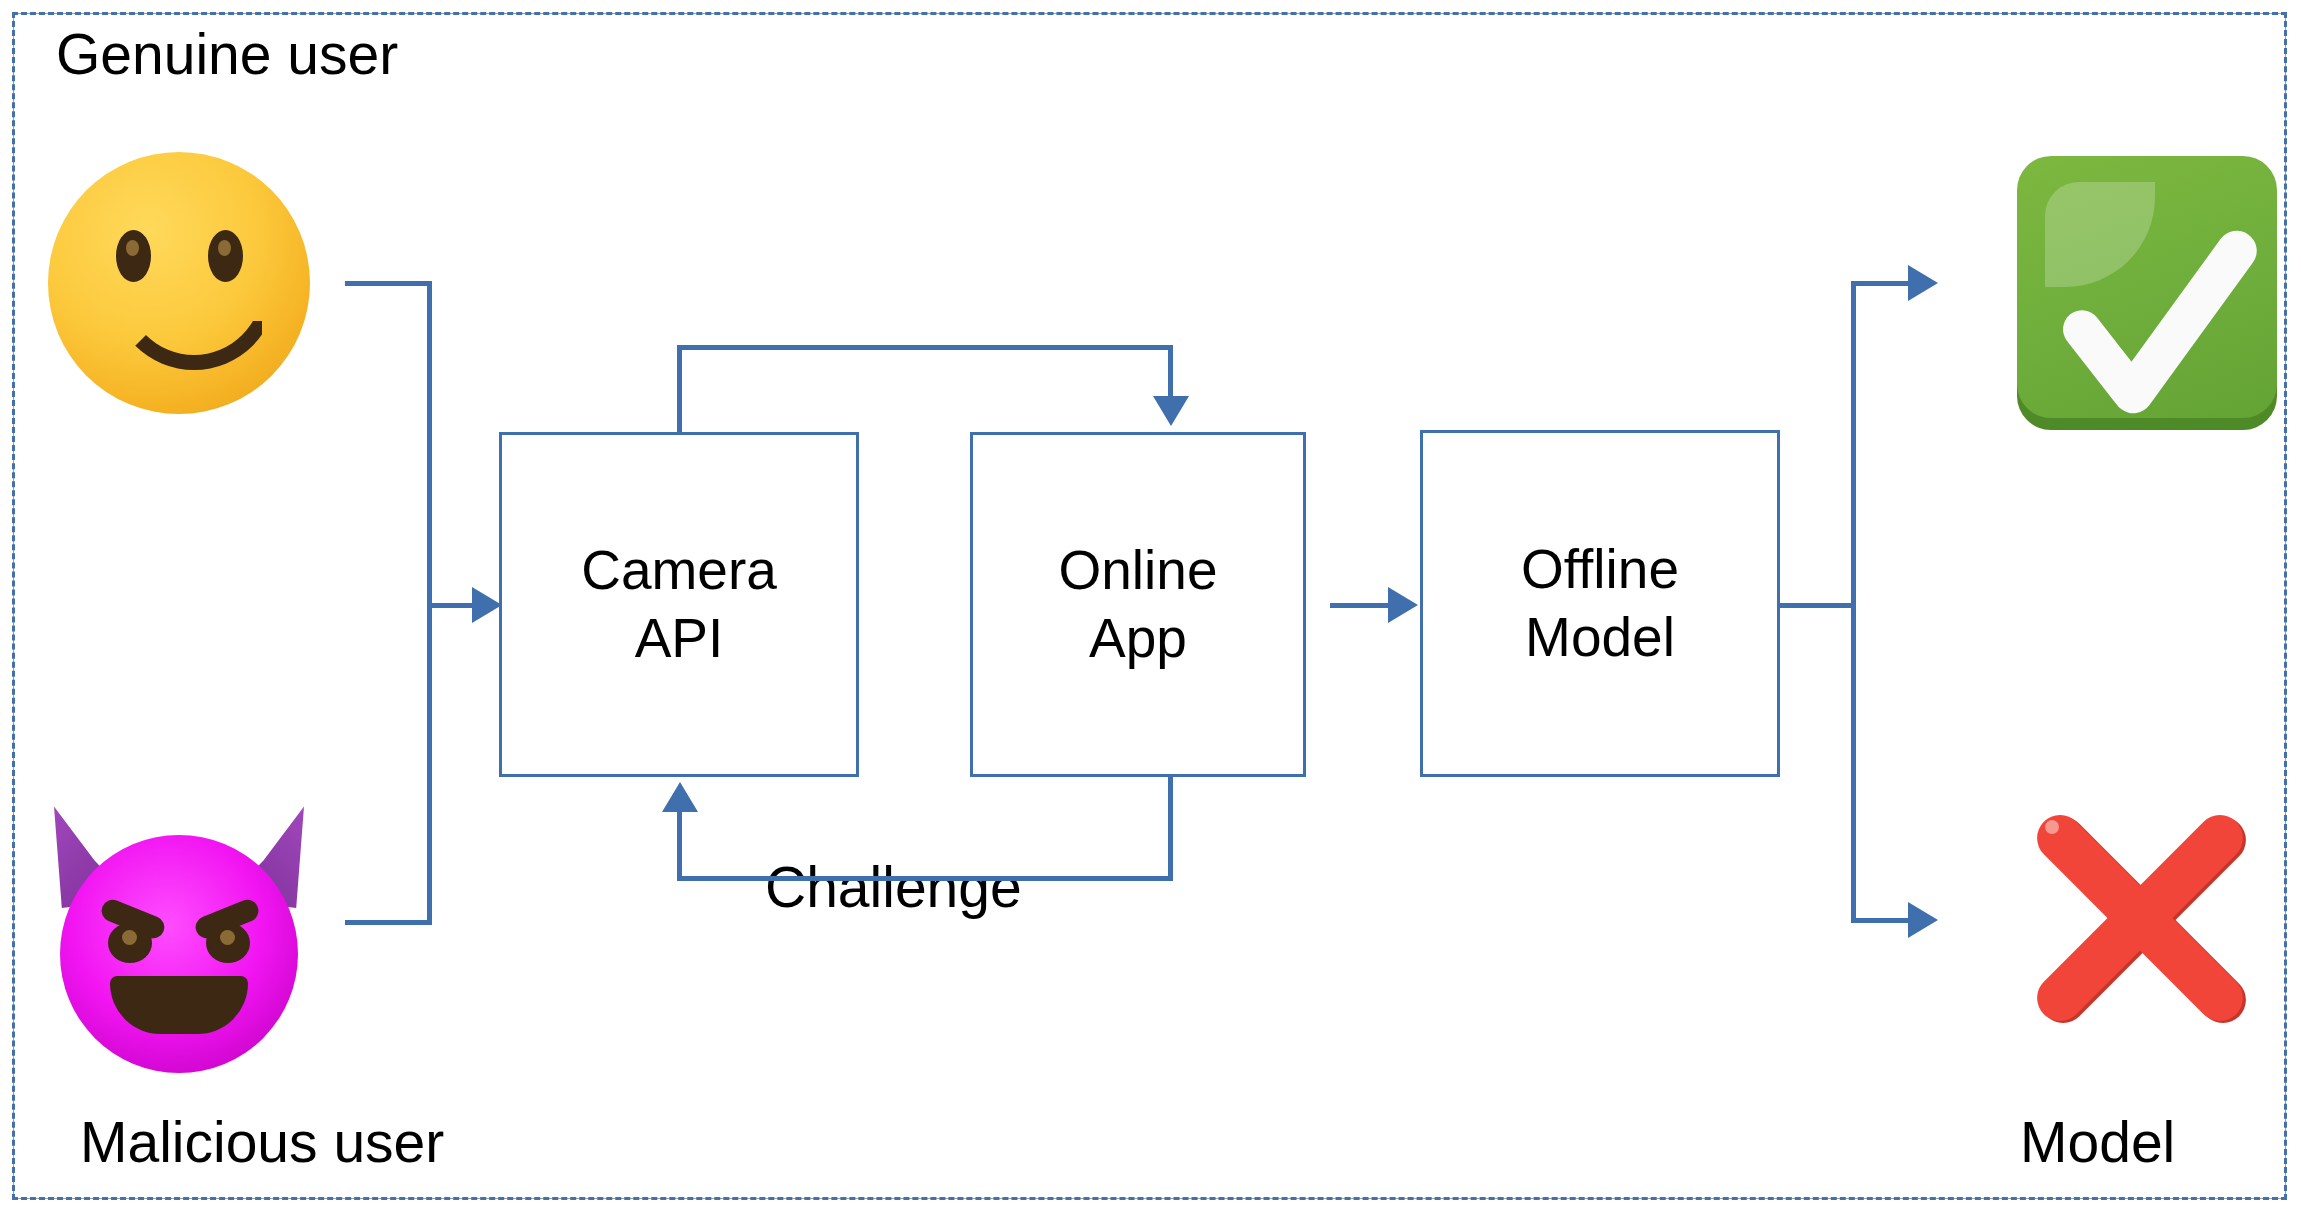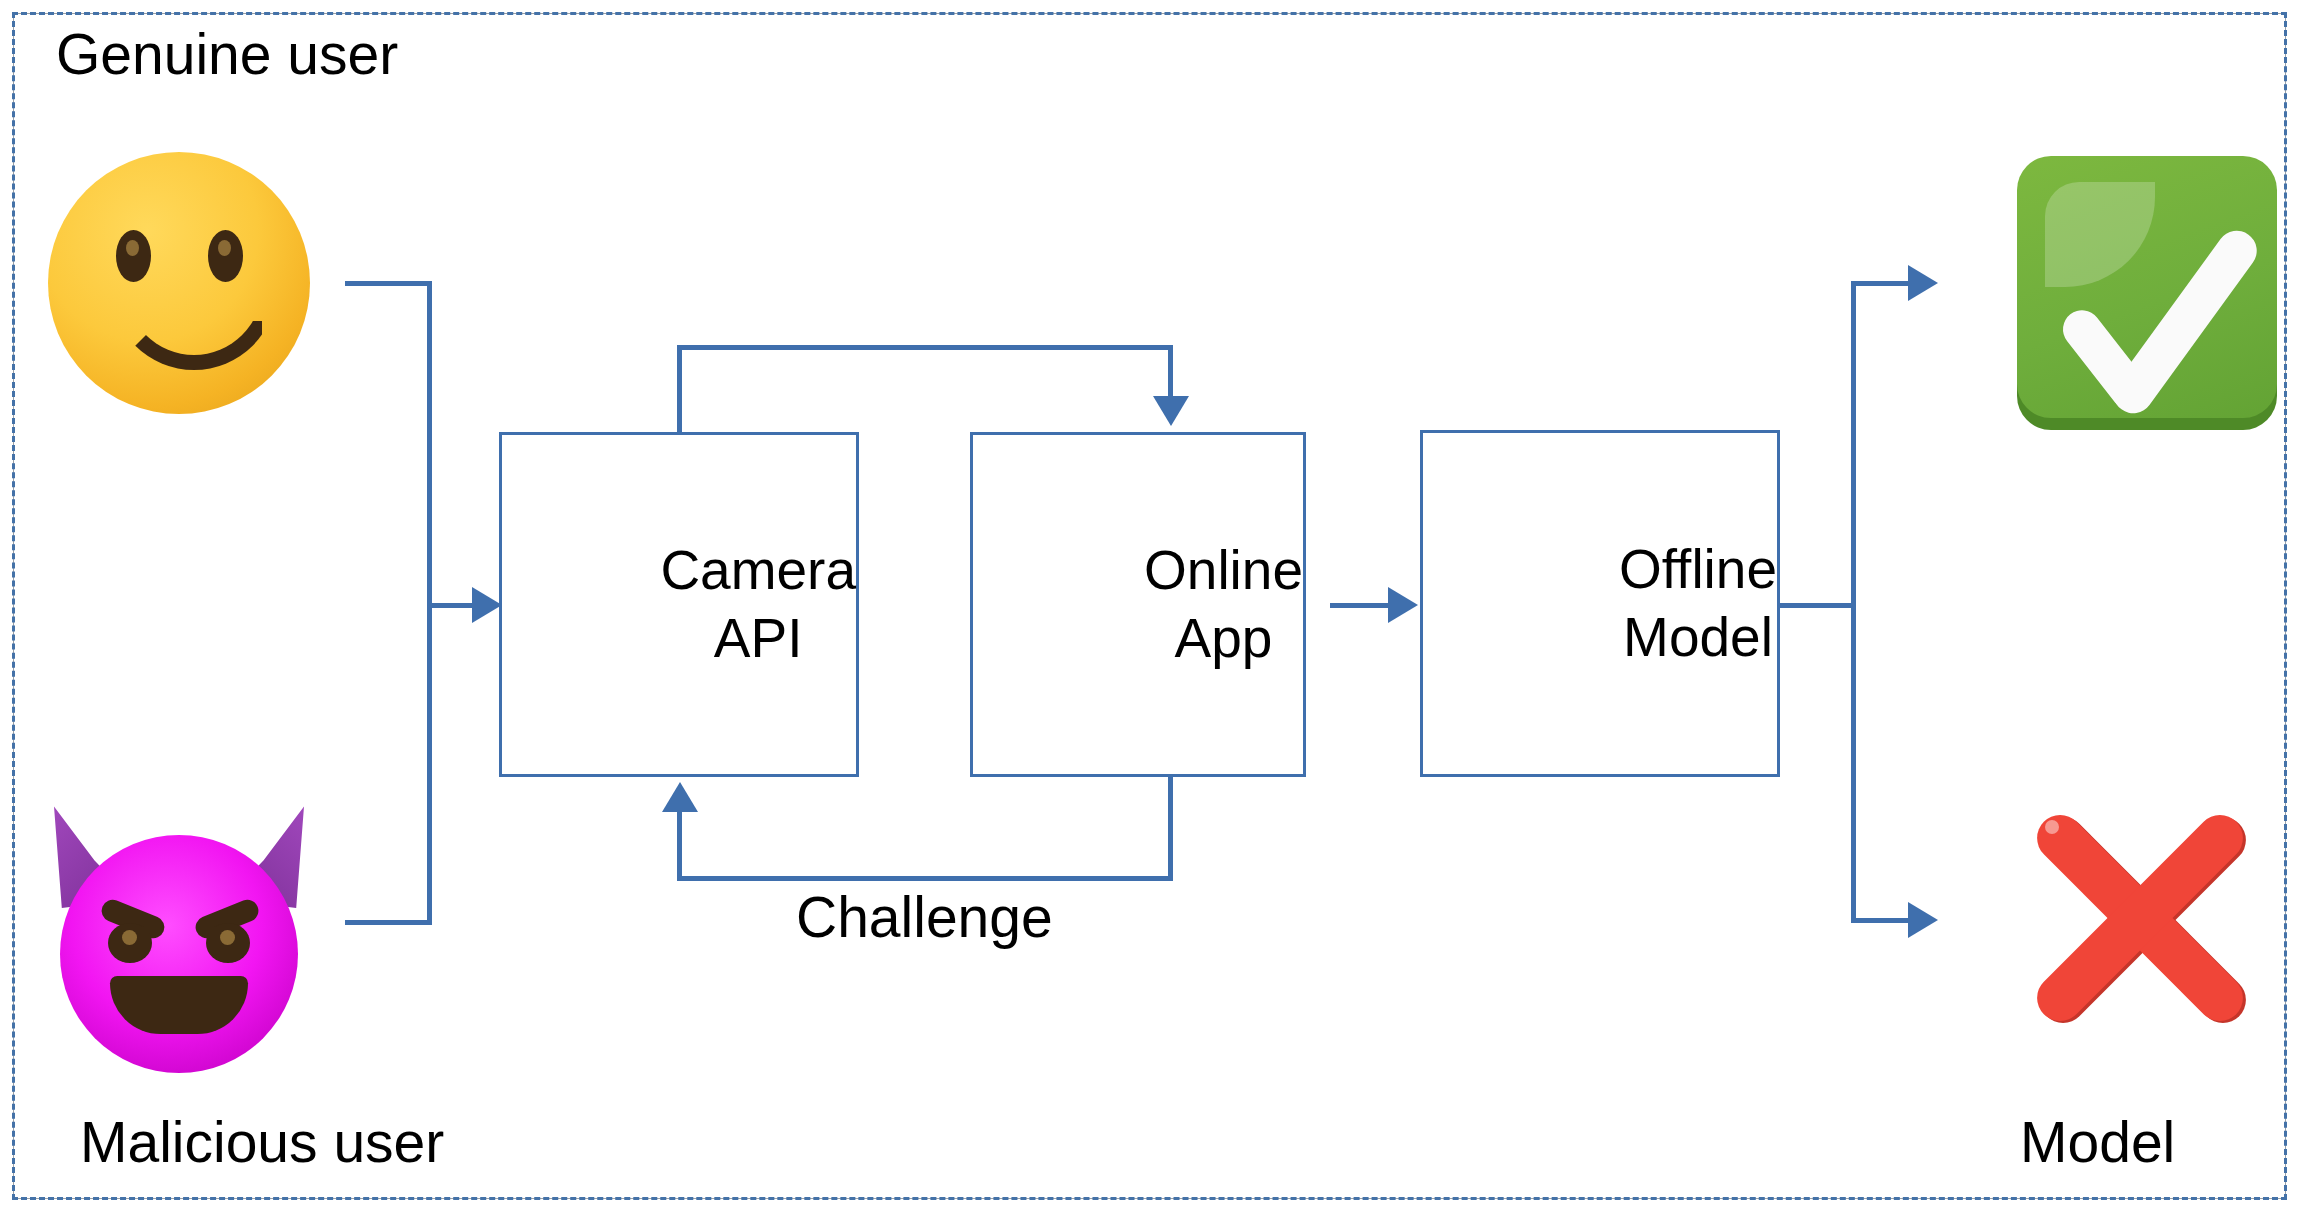--- a/index.html
+++ b/index.html
@@ -49,21 +49,21 @@
   }
 
   
   .proc-box {
     position: absolute;
     box-sizing: border-box;
     border: 3px solid #3f6fad;
     background: #ffffff;
     display: flex;
     align-items: center;
-    justify-content: flex-end;
+    justify-content: center;
     z-index: 4;
   }
   .proc-label {
     font-size: 55px;
     line-height: 1.22;
     color: #000000;
     text-align: center;
     white-space: pre-line;
   }
 
@@ -207,21 +207,21 @@
   <div class="vline" style="left:677px; top:345px; height:90px;"></div>
   <div class="hline" style="left:677px; top:345px; width:496px;"></div>
   <div class="vline" style="left:1168px; top:345px; height:53px;"></div>
   <div class="arrow-d" style="left:1153px; top:396px;"></div>
 
   <div class="vline" style="left:1168px; top:773px; height:108px;"></div>
   <div class="hline" style="left:677px; top:876px; width:496px;"></div>
   <div class="vline" style="left:677px; top:810px; height:70px;"></div>
   <div class="arrow-u" style="left:662px; top:782px;"></div>
 
-  <div class="caption" style="left:765px; top:888px;margin-left:31px;">Challenge</div>
+  <div class="caption" style="left:765px; top:858px;">Challenge</div>
 
   <div class="hline" style="left:1330px; top:603px; width:60px;"></div>
   <div class="arrow-r" style="left:1388px; top:587px;"></div>
 
   <div class="proc-box" style="left:499px; top:432px; width:360px; height:345px;">
     <span class="proc-label">Camera
 API</span>
   </div>
 
   <div class="proc-box" style="left:970px; top:432px; width:336px; height:345px;">

